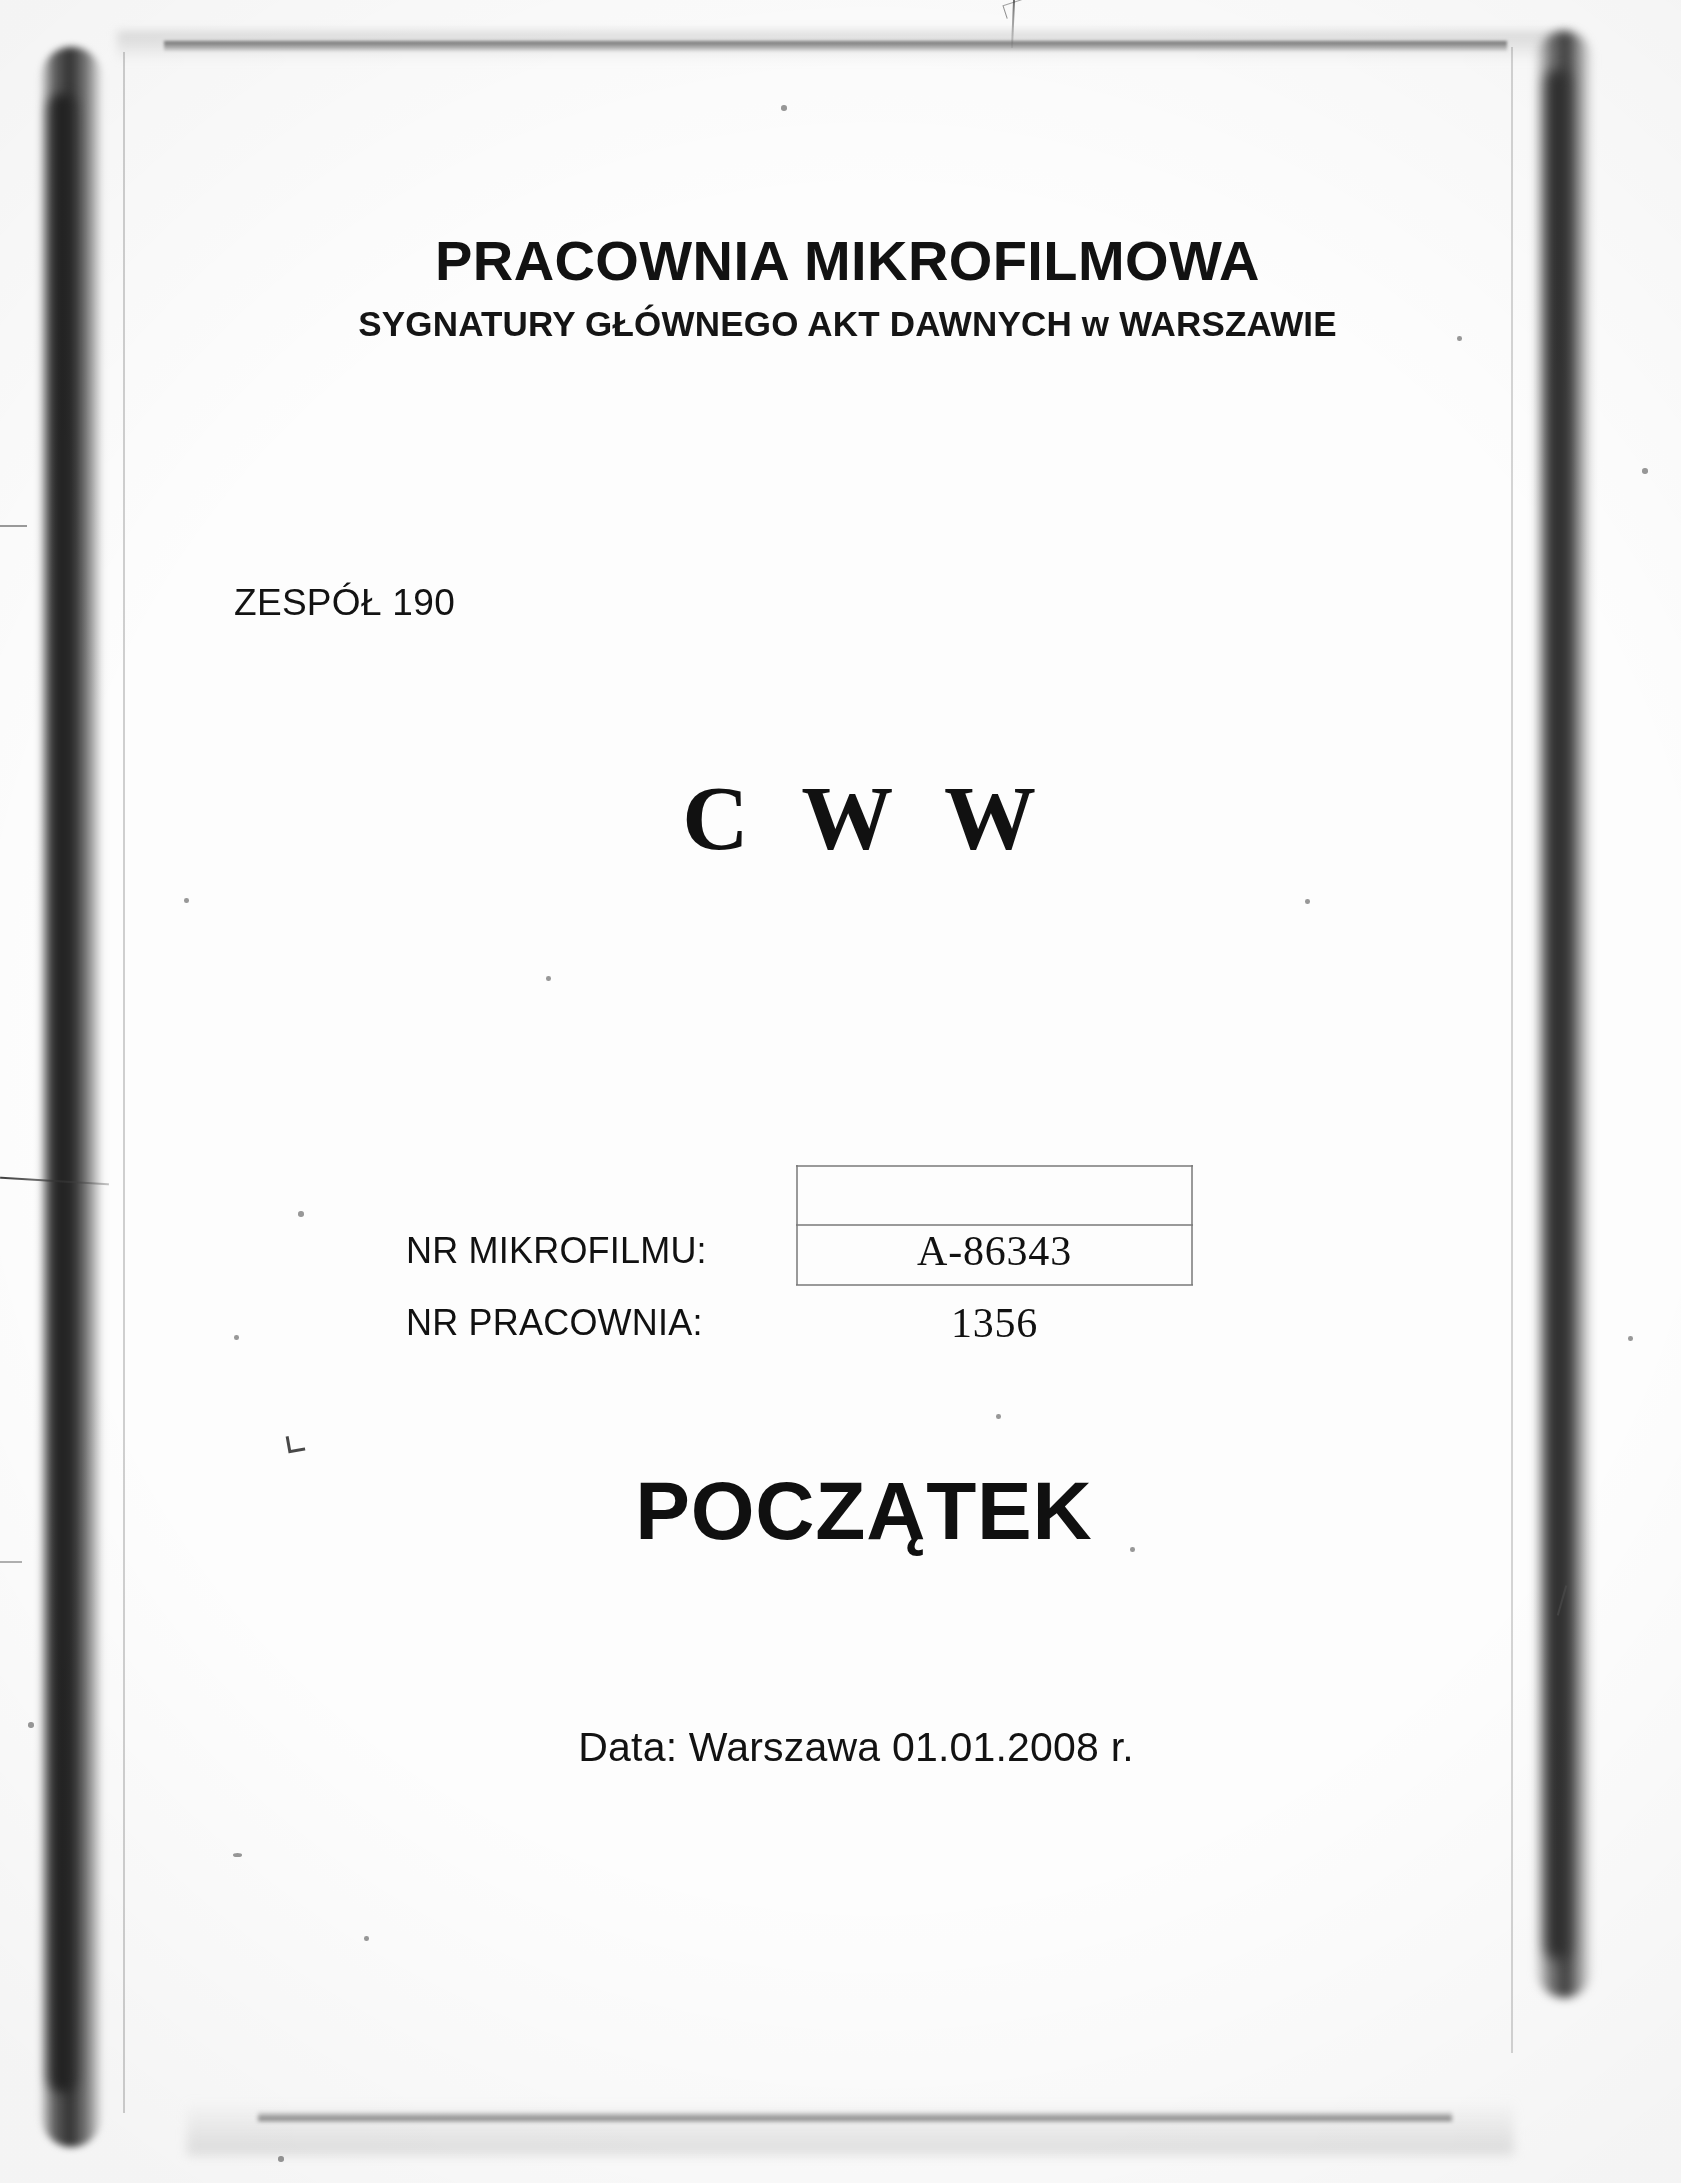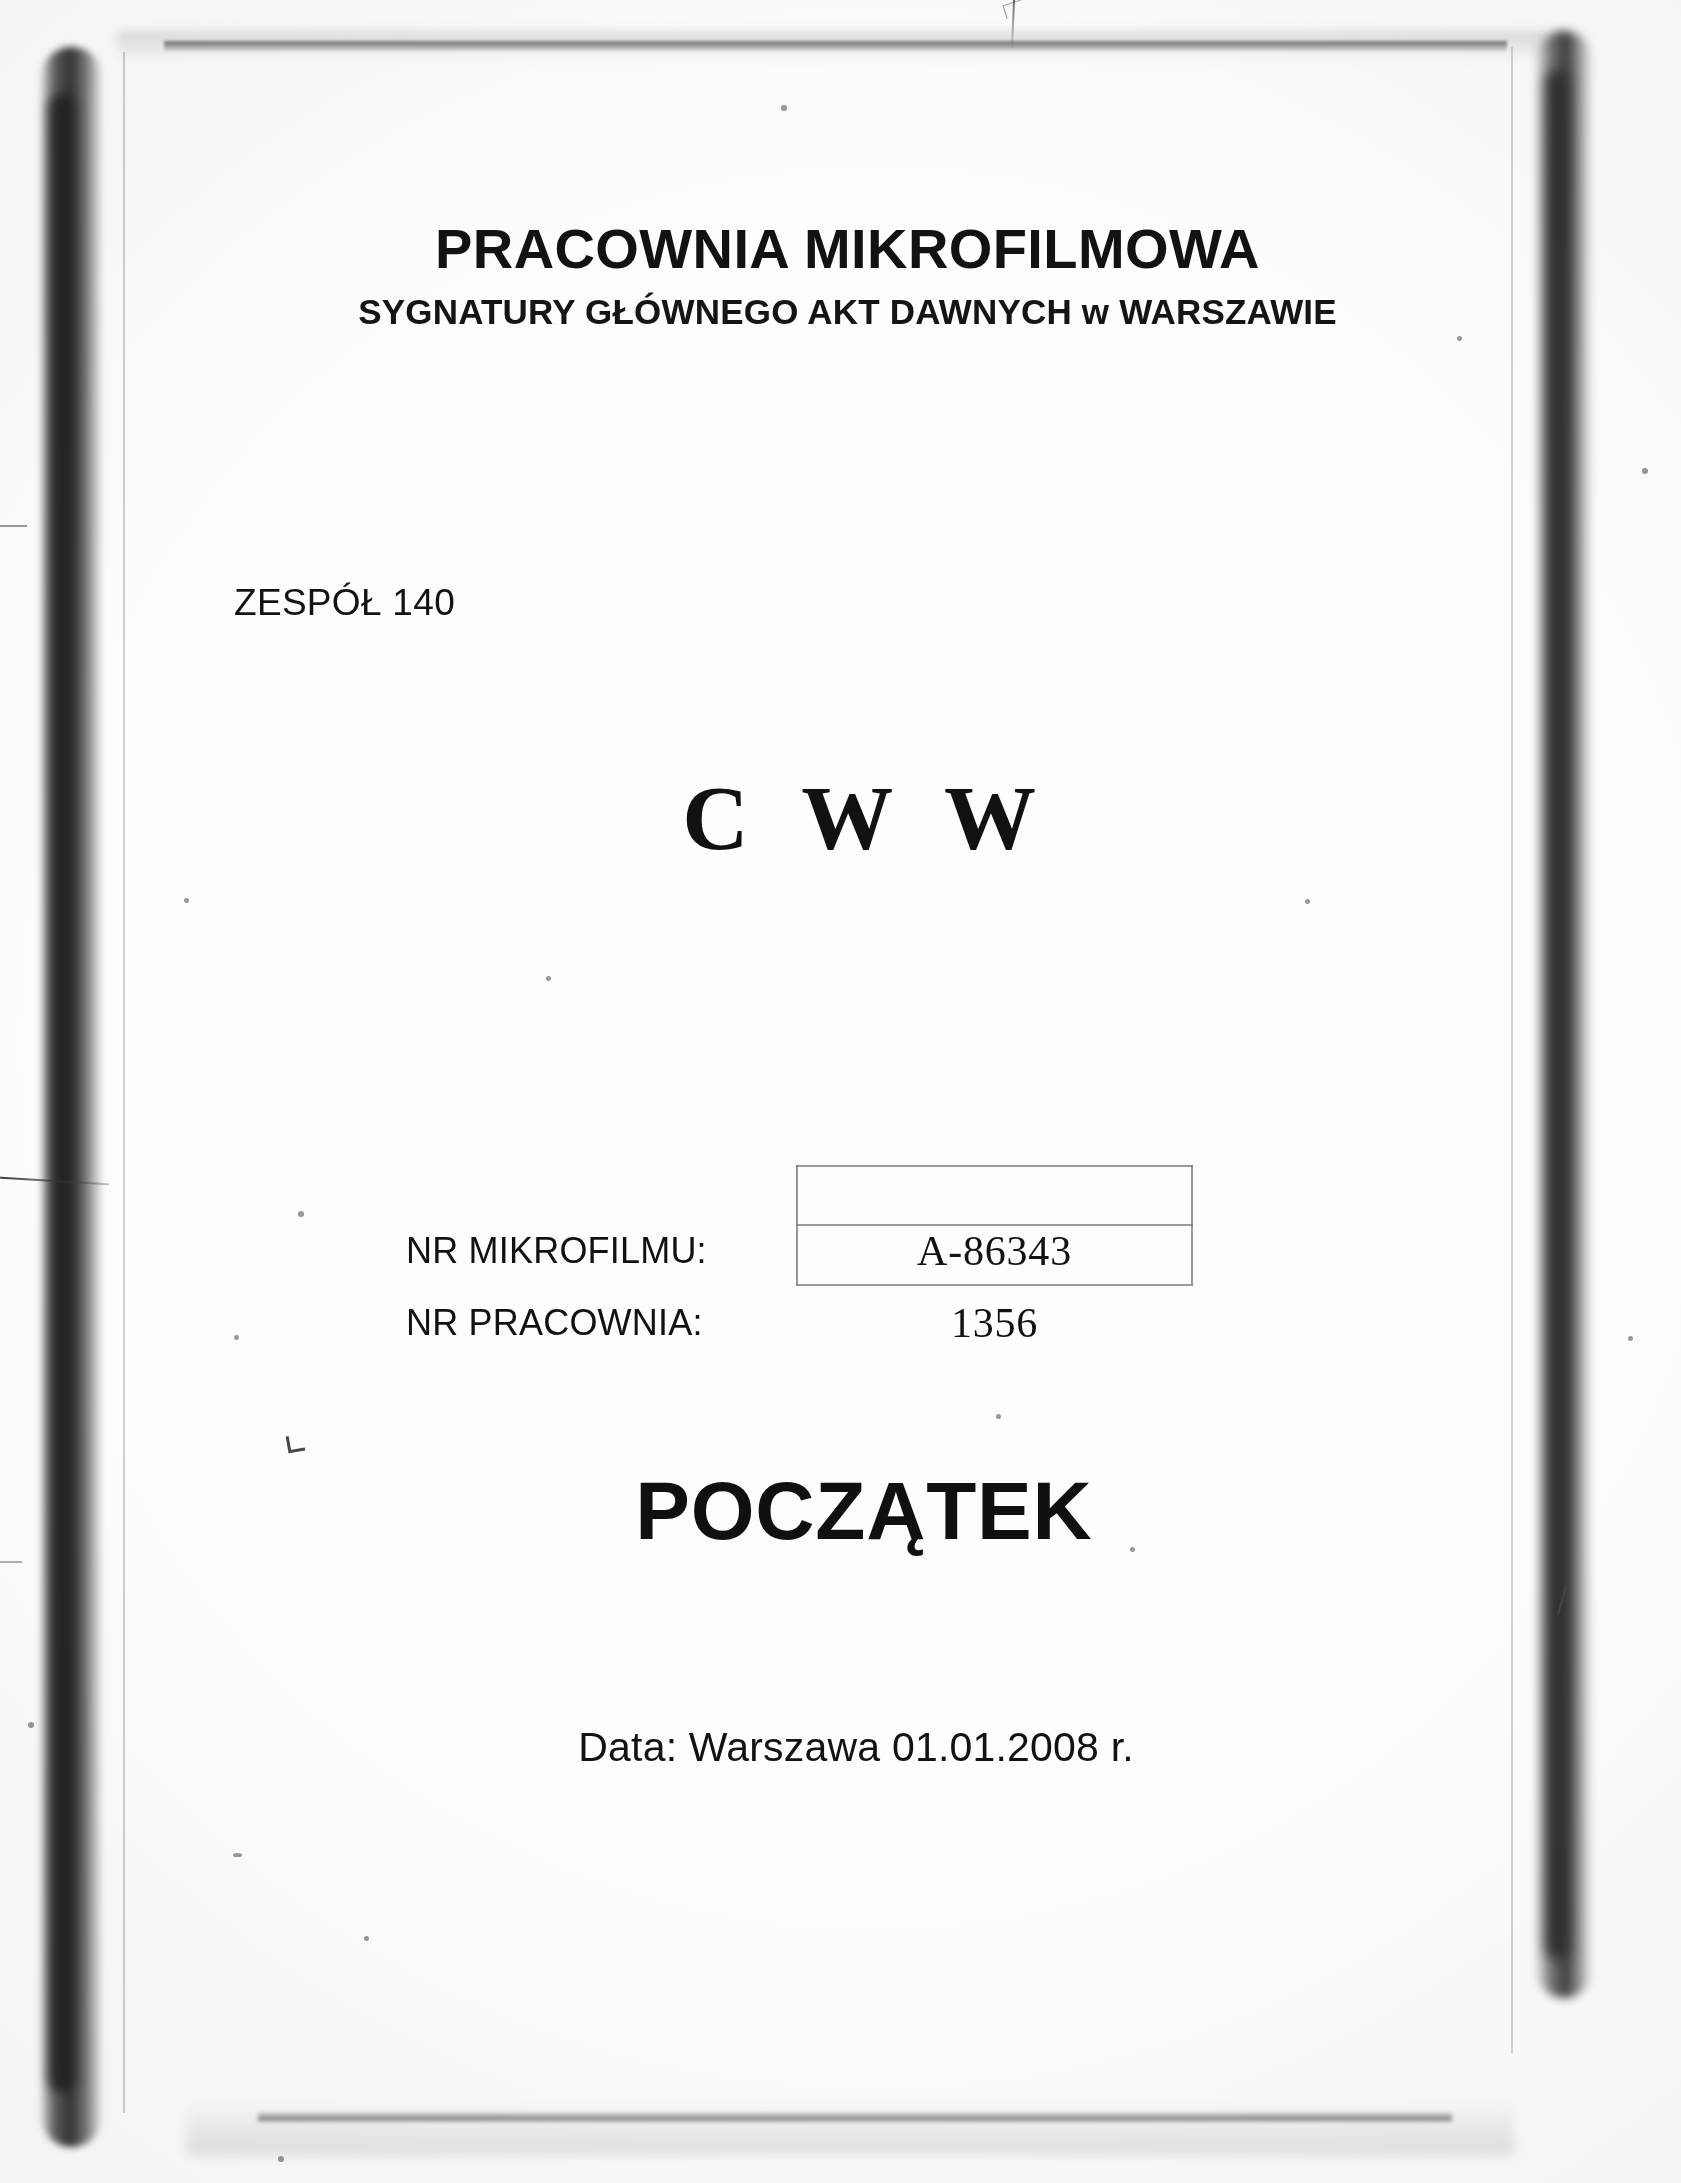--- a/index.html
+++ b/index.html
@@ -227,21 +227,21 @@
     position: absolute;
     left: 0;
     top: 0;
     width: 1681px;
     height: 2183px;
   }
 
   .header-block {
     position: absolute;
     left: 0;
-    top: 216px;
+    top: 228px;
     width: 1681px;
     text-align: center;
   }
   .title-main {
     font-family: "Liberation Sans", sans-serif;
     font-weight: bold;
     font-size: 56px;
     letter-spacing: 0.4px;
     color: #121212;
     margin: 0;
@@ -398,21 +398,21 @@
   <div class="scan-grain"></div>
 </div>
 
 <div class="content">
 
   <div class="header-block">
     <div class="title-main">PRACOWNIA MIKROFILMOWA</div>
     <div class="title-sub">SYGNATURY GŁÓWNEGO AKT DAWNYCH w WARSZAWIE</div>
   </div>
 
-  <div class="zespol">ZESPÓŁ 140</div>
+  <div class="zespol">ZESPÓŁ 190</div>
 
   <div class="cww">C W W</div>
 
   <div class="table-frame">
     <div class="box-line tbl-top"></div>
     <div class="box-line tbl-mid"></div>
     <div class="box-line tbl-bottom"></div>
     <div class="box-line tbl-left"></div>
     <div class="box-line tbl-right"></div>
   </div>

